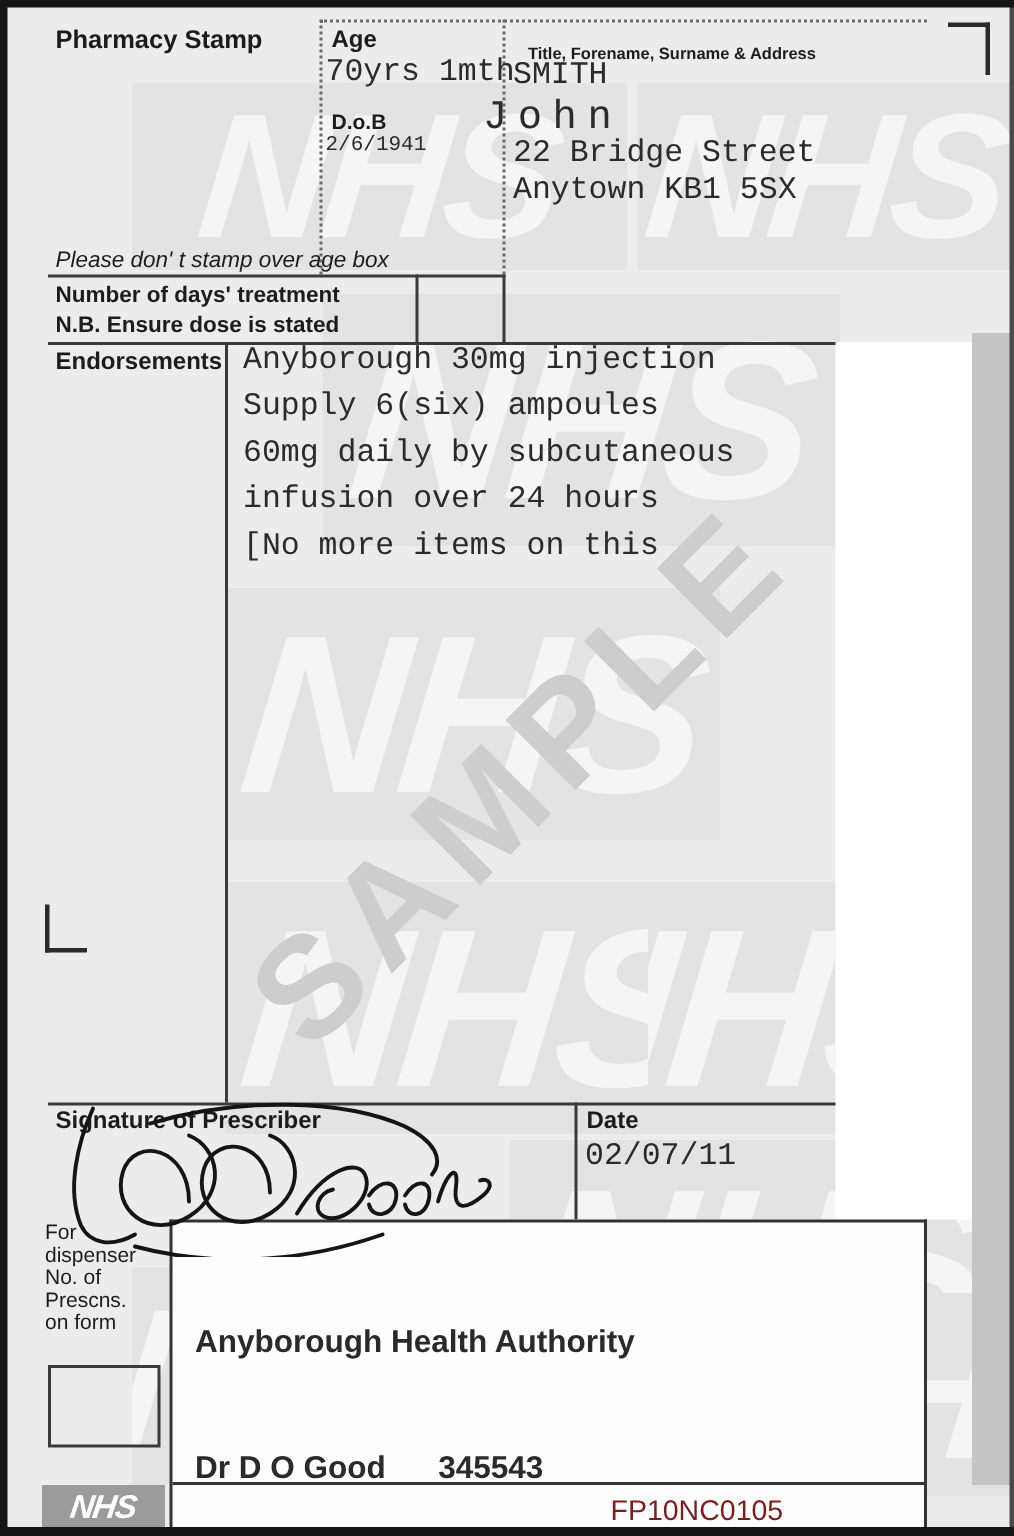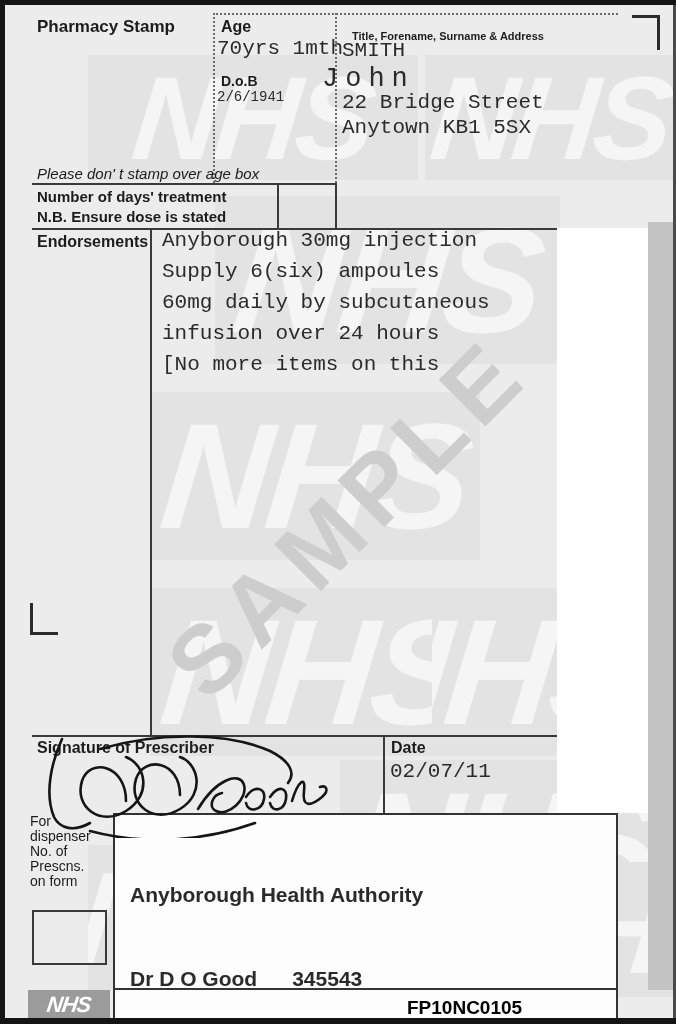--- a/index.html
+++ b/index.html
@@ -66,21 +66,21 @@
 
   
   .disp { position:absolute; left:30px; top:814px; font-size:14px; line-height:15px; z-index:5; }
   .count-box { position:absolute; left:32px; top:910px; width:75px; height:55px; border:2px solid #3a3a3a; z-index:5; }
   .practice-box {
     position:absolute; left:113px; top:813px; width:505px; height:205px; background:#fdfdfd;
     border-left:2px solid #333; border-top:2px solid #333; border-right:2px solid #333; z-index:4;
   }
   .practice-text { position:absolute; left:15px; top:10px; font-weight:bold; font-size:21px; line-height:28px; color:#2a2a2a; white-space:pre; }
   .practice-div { position:absolute; left:0; top:173px; width:100%; height:2px; background:#333; }
-  .form-code { position:absolute; left:292px; top:182px; font-size:19px; color:#000000;font-weight:bold; }
+  .form-code { position:absolute; left:292px; top:182px; font-size:19px; color:#7f1d1d; }
   .nhs-logo {
     position:absolute; left:28px; top:990px; width:82px; height:29px; background:#9b9b9b; z-index:5;
     display:flex; align-items:center; justify-content:center;
   }
   .nhs-logo span { color:#fff; font-weight:900; font-style:italic; font-size:22px; transform:skewX(-8deg); letter-spacing:-1px; }
 </style>
 </head>
 <body>
 
 <div id="form">

